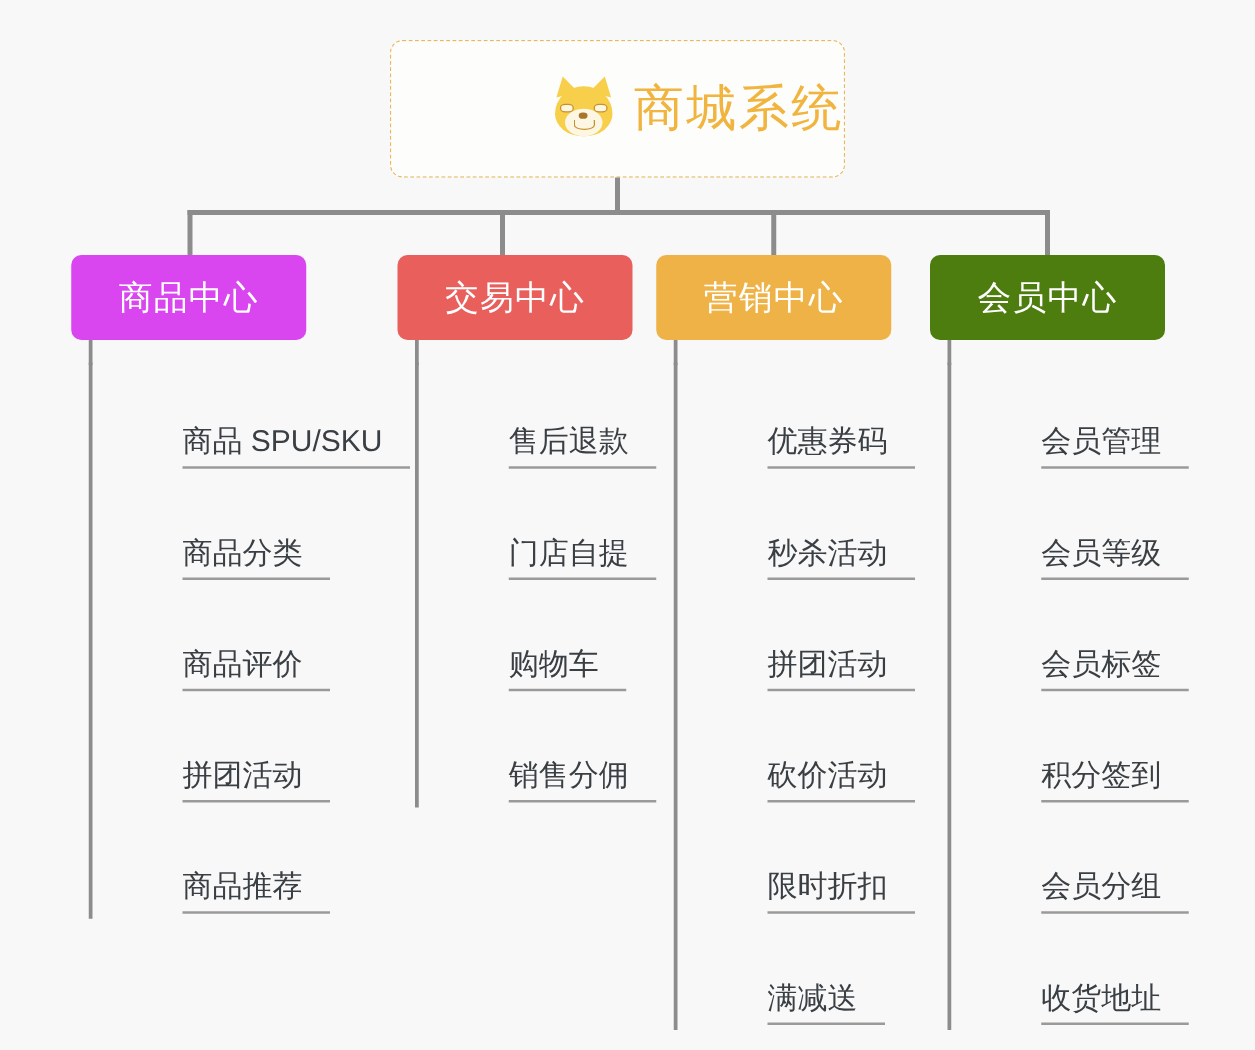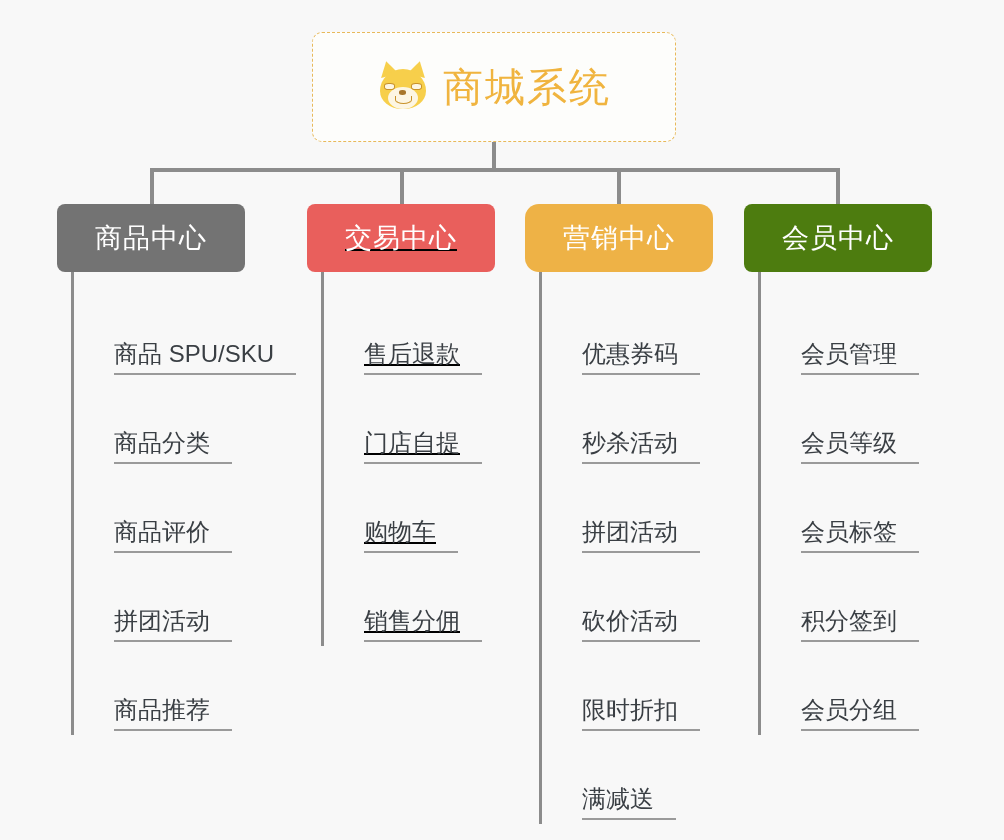--- a/index.html
+++ b/index.html
@@ -26,21 +26,21 @@
     left: 312px;
     top: 32px;
     width: 364px;
     height: 110px;
     box-sizing: border-box;
     background: #fdfdfb;
     border: 1.5px dashed #e8b95a;
     border-radius: 10px;
     display: flex;
     align-items: center;
-    justify-content: center;
+    justify-content: flex-end;
     gap: 14px;
   }
   .root-emoji {
     width: 52px;
     height: 52px;
     flex: 0 0 52px;
     position: relative;
     display: block;
   }
   .root-title {
@@ -77,39 +77,39 @@
   .conn-drop.d2 { left: 400px; }
   .conn-drop.d3 { left: 617px; }
   .conn-drop.d4 { left: 836px; }
 
   
   .column {
     position: absolute;
     top: 204px;
   }
   .column.c1 { left: 57px;  width: 250px; }
-  .column.c2 { left: 307px; width: 220px; text-decoration: underline; }
+  .column.c2 { left: 318px; width: 220px; }
   .column.c3 { left: 525px; width: 220px; }
   .column.c4 { left: 744px; width: 220px; }
 
   .cat-header {
     box-sizing: border-box;
     height: 68px;
     border-radius: 8px;
     display: flex;
     align-items: center;
     justify-content: center;
     color: #ffffff;
     font-size: 27px;
     letter-spacing: 1px;
     white-space: nowrap;
   }
   .column.c1 .cat-header { width: 188px; }
   .column.c2 .cat-header { width: 188px; }
-  .column.c3 .cat-header { width: 188px; border-radius: 14px; }
+  .column.c3 .cat-header { width: 188px; }
   .column.c4 .cat-header { width: 188px; }
 
   
   .items {
     position: relative;
     margin-top: 18px;
     margin-left: 14px;
     border-left: 3px solid #8c8c8c;
     padding-left: 0;
   }
@@ -123,20 +123,21 @@
     background: #8c8c8c;
   }
 
   .leaf {
     height: 89px;
     box-sizing: border-box;
     display: flex;
     align-items: flex-end;
     padding-left: 40px;
     padding-bottom: 4px;
+    margin-left: 32px;
   }
   .leaf-label {
     font-size: 24px;
     color: #3a3f44;
     line-height: 1.1;
     white-space: nowrap;
     padding-bottom: 6px;
     border-bottom: 2px solid #9a9a9a;
     padding-right: 22px;
   }
@@ -214,21 +215,21 @@
   </div>
 
   <div class="conn conn-stem"></div>
   <div class="conn conn-bar"></div>
   <div class="conn conn-drop d1"></div>
   <div class="conn conn-drop d2"></div>
   <div class="conn conn-drop d3"></div>
   <div class="conn conn-drop d4"></div>
 
   <div class="column c1">
-    <div class="cat-header" style="background:#737373">
+    <div class="cat-header" style="background:#d946ef">
       <span>商品中心</span>
     </div>
     <div class="spine-top"></div>
     <div class="items">
       <div class="leaf">
           <span class="leaf-label">商品 SPU/SKU</span>
         </div>
       <div class="leaf">
           <span class="leaf-label">商品分类</span>
         </div>
@@ -306,16 +307,19 @@
         </div>
       <div class="leaf">
           <span class="leaf-label">会员标签</span>
         </div>
       <div class="leaf">
           <span class="leaf-label">积分签到</span>
         </div>
       <div class="leaf">
           <span class="leaf-label">会员分组</span>
         </div>
+      <div class="leaf">
+          <span class="leaf-label">收货地址</span>
+        </div>
     </div>
   </div>
 
 </div>
 
 </body></html>

